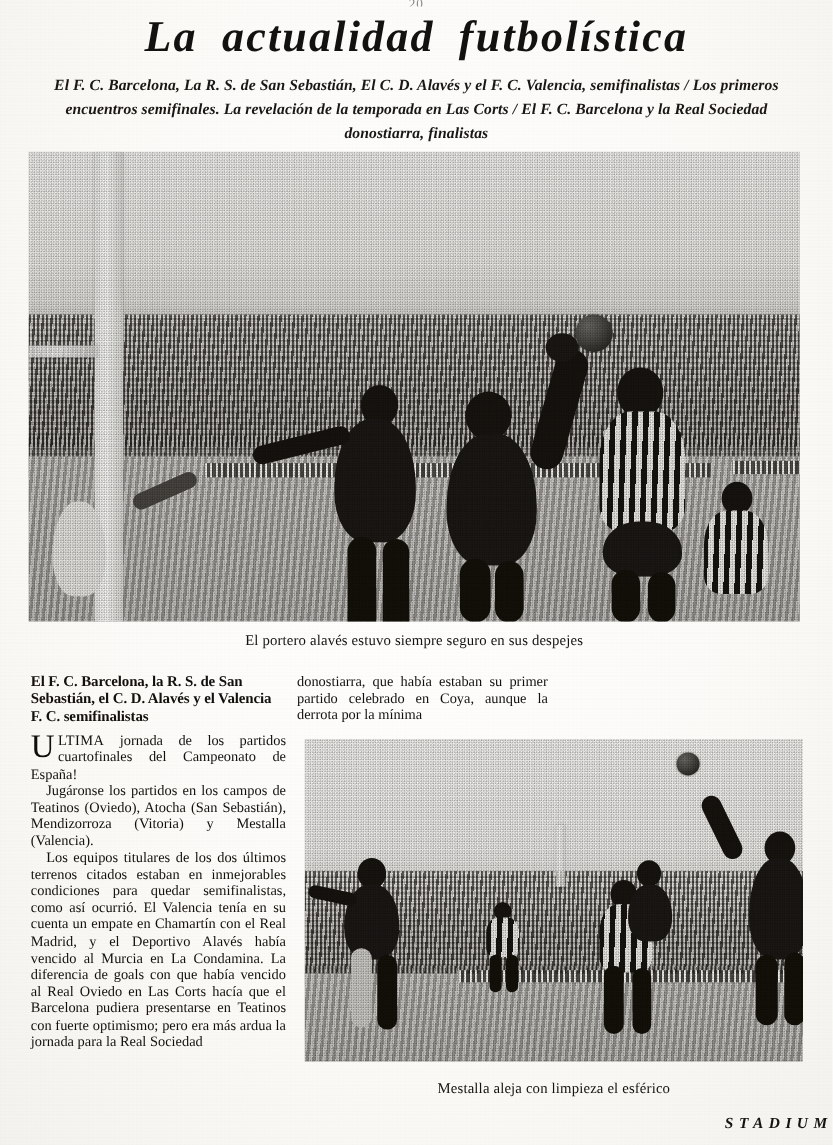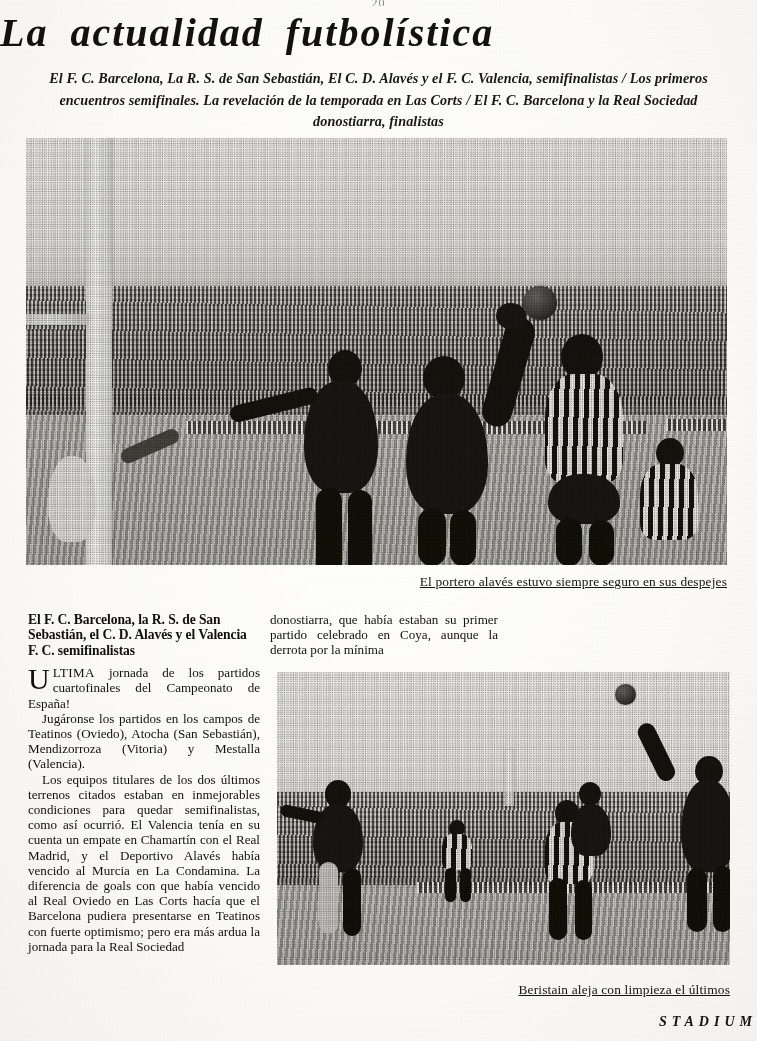--- a/index.html
+++ b/index.html
@@ -27,21 +27,21 @@
   .folio{
     position:absolute;left:0;right:0;top:-4px;
     text-align:center;font-size:12px;letter-spacing:1px;
     color:#8b8b86;font-family:"Liberation Serif",serif;
     height:10px;overflow:hidden;
   }
 
   
   .title{
     position:absolute;left:0;right:0;top:12px;
-    text-align:left;
+    text-align:center;
     font-family:"Liberation Serif",serif;
     font-style:italic;font-weight:700;
     font-size:40px;letter-spacing:2.0px;
     color:#141210;
     line-height:1.05;
     word-spacing:10px;
   }
   .subtitle{
     position:absolute;left:26px;right:26px;top:68px;
     text-align:center;
@@ -111,23 +111,23 @@
     box-shadow:0 0 2px rgba(0,0,0,.5);
   }
 
   
   #photo2{left:277px;top:672px;width:453px;height:293px;}
   #photo2 .sky{
     background:linear-gradient(180deg,#f4f3f0 0%,#efeeeb 34%,#e6e4e0 44%,#cfcdc8 50%,#a6a49f 58%,#95938e 66%,#b0aea9 80%,#bcbab5 100%);
   }
 
   .caption{
-    position:absolute;text-align:right;
-    font-family:"Liberation Serif",serif;
-    font-size:13.4px;color:#17140f;letter-spacing:.15px;text-decoration:underline;
+    position:absolute;text-align:center;
+    font-family:"Liberation Serif",serif;
+    font-size:13.4px;color:#17140f;letter-spacing:.15px;
   }
   #caption1{left:26px;width:701px;top:574px;}
   #caption2{left:277px;width:453px;top:982px;}
 
   
   .col{
     position:absolute;
     font-family:"Liberation Serif",serif;
     font-size:13.1px;line-height:15.2px;
     color:#14110d;
@@ -250,21 +250,21 @@
     <div class="head" style="left:418px;top:84px;width:28px;height:30px;"></div>
     <div class="fig" style="left:404px;top:108px;width:54px;height:92px;"></div>
     <div class="arm" style="left:384px;top:46px;width:18px;height:62px;transform:rotate(-26deg);border-radius:20px;"></div>
     <div class="leg" style="left:410px;top:196px;width:20px;height:64px;"></div>
     <div class="leg" style="left:436px;top:194px;width:19px;height:66px;"></div>
 
     <div class="halftone"></div>
     <div class="noise"></div>
   </div>
 
-  <div class="caption" id="caption2">Beristain aleja con limpieza el últimos</div>
+  <div class="caption" id="caption2">Mestalla aleja con limpieza el esférico</div>
 
   <div class="col" id="col1">
     <div class="subhead">El F. C. Barcelona, la R. S. de San Sebastián, el C. D. Alavés y el Valencia F. C. semifinalistas</div>
     <div class="body">
       <p class="first">
         <span class="dropcap">U</span><span class="smallcaps">LTIMA</span><span> jornada de los partidos cuartofinales del Campeonato de España!</span>
       </p>
       <p>Jugáronse los partidos en los campos de Teatinos (Oviedo), Atocha (San Sebastián), Mendizorroza (Vitoria) y Mestalla (Valencia).</p>
       <p>Los equipos titulares de los dos últimos terrenos citados estaban en inmejorables condiciones para quedar semifinalistas, como así ocurrió. El Valencia tenía en su cuenta un empate en Chamartín con el Real Madrid, y el Deportivo Alavés había vencido al Murcia en La Condamina. La diferencia de goals con que había vencido al Real Oviedo en Las Corts hacía que el Barcelona pudiera presentarse en Teatinos con fuerte optimismo; pero era más ardua la jornada para la Real Sociedad</p>
     </div>

